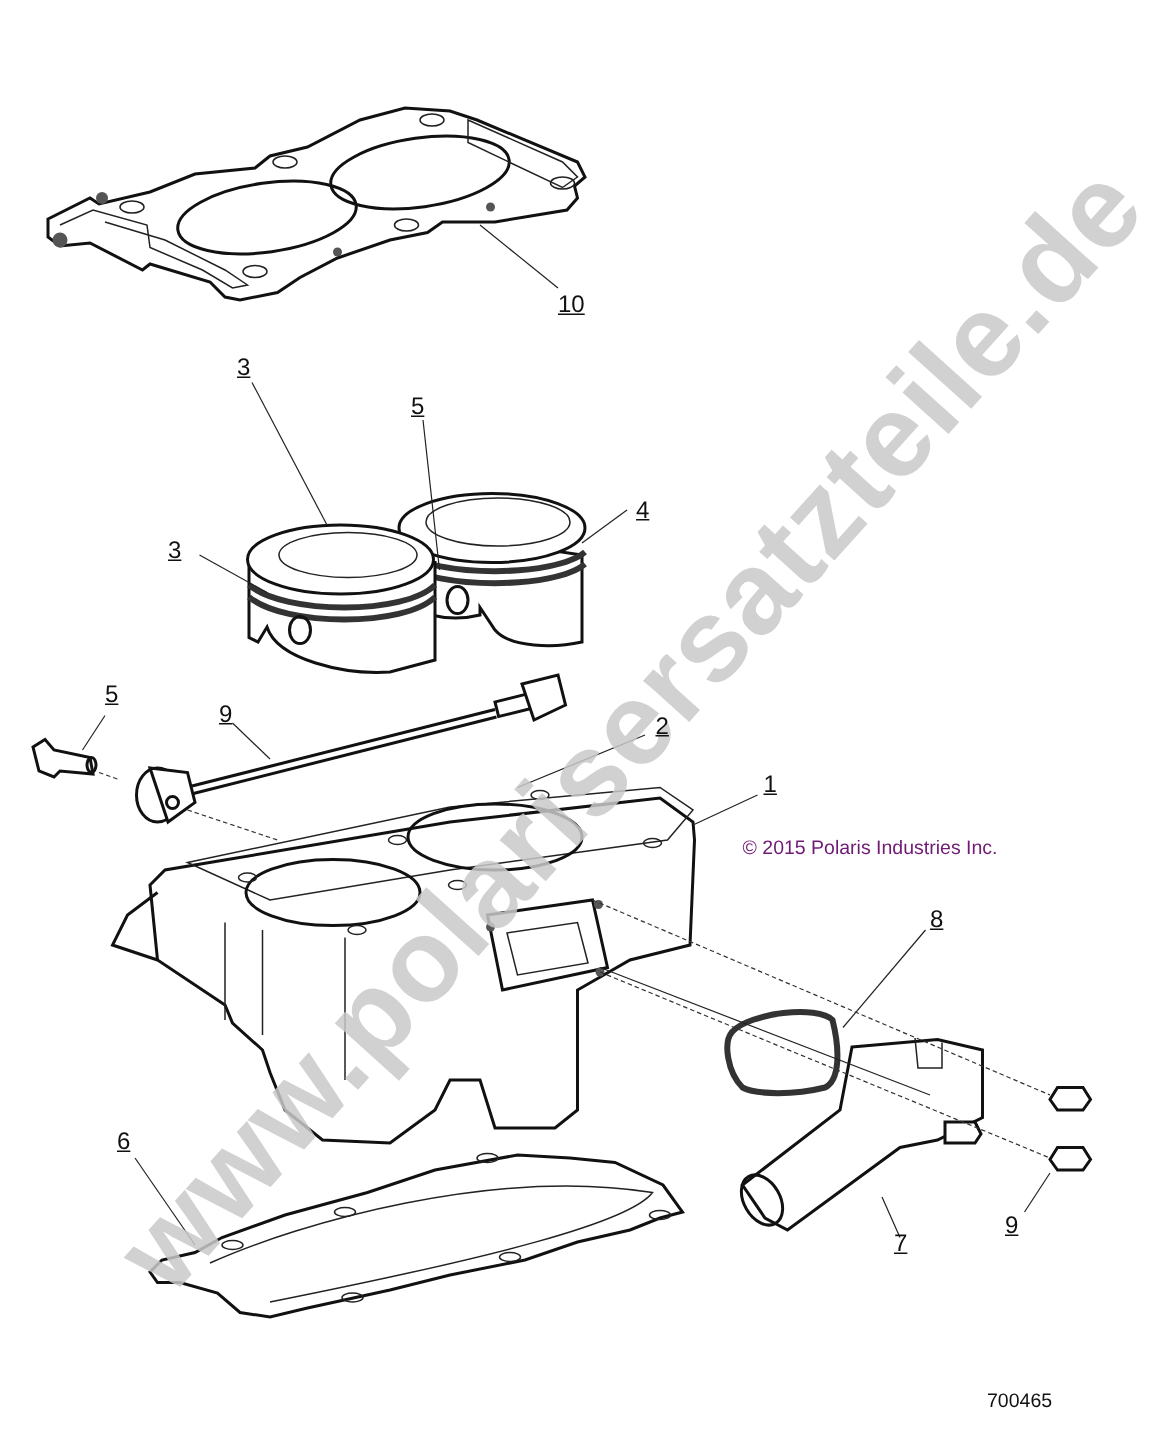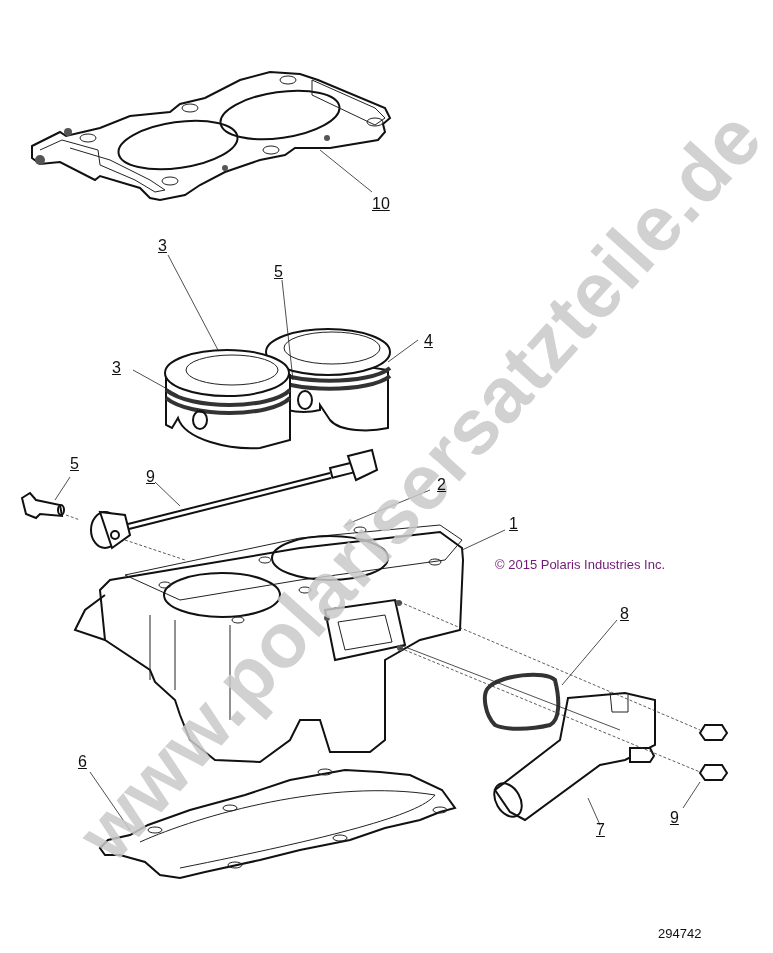--- a/index.html
+++ b/index.html
@@ -151,14 +151,14 @@
   <span class="callout" style="left:70px;top:456px;">5</span>
   <span class="callout" style="left:146px;top:469px;">9</span>
   <span class="callout" style="left:437px;top:477px;">2</span>
   <span class="callout" style="left:509px;top:516px;">1</span>
   <span class="callout" style="left:620px;top:606px;">8</span>
   <span class="callout" style="left:78px;top:754px;">6</span>
   <span class="callout" style="left:596px;top:822px;">7</span>
   <span class="callout" style="left:670px;top:810px;">9</span>
 
   <span class="copyright">© 2015 Polaris Industries Inc.</span>
-  <span class="partno">294742</span>
+  <span class="partno">700465</span>
 </div>
 
 </body></html>

